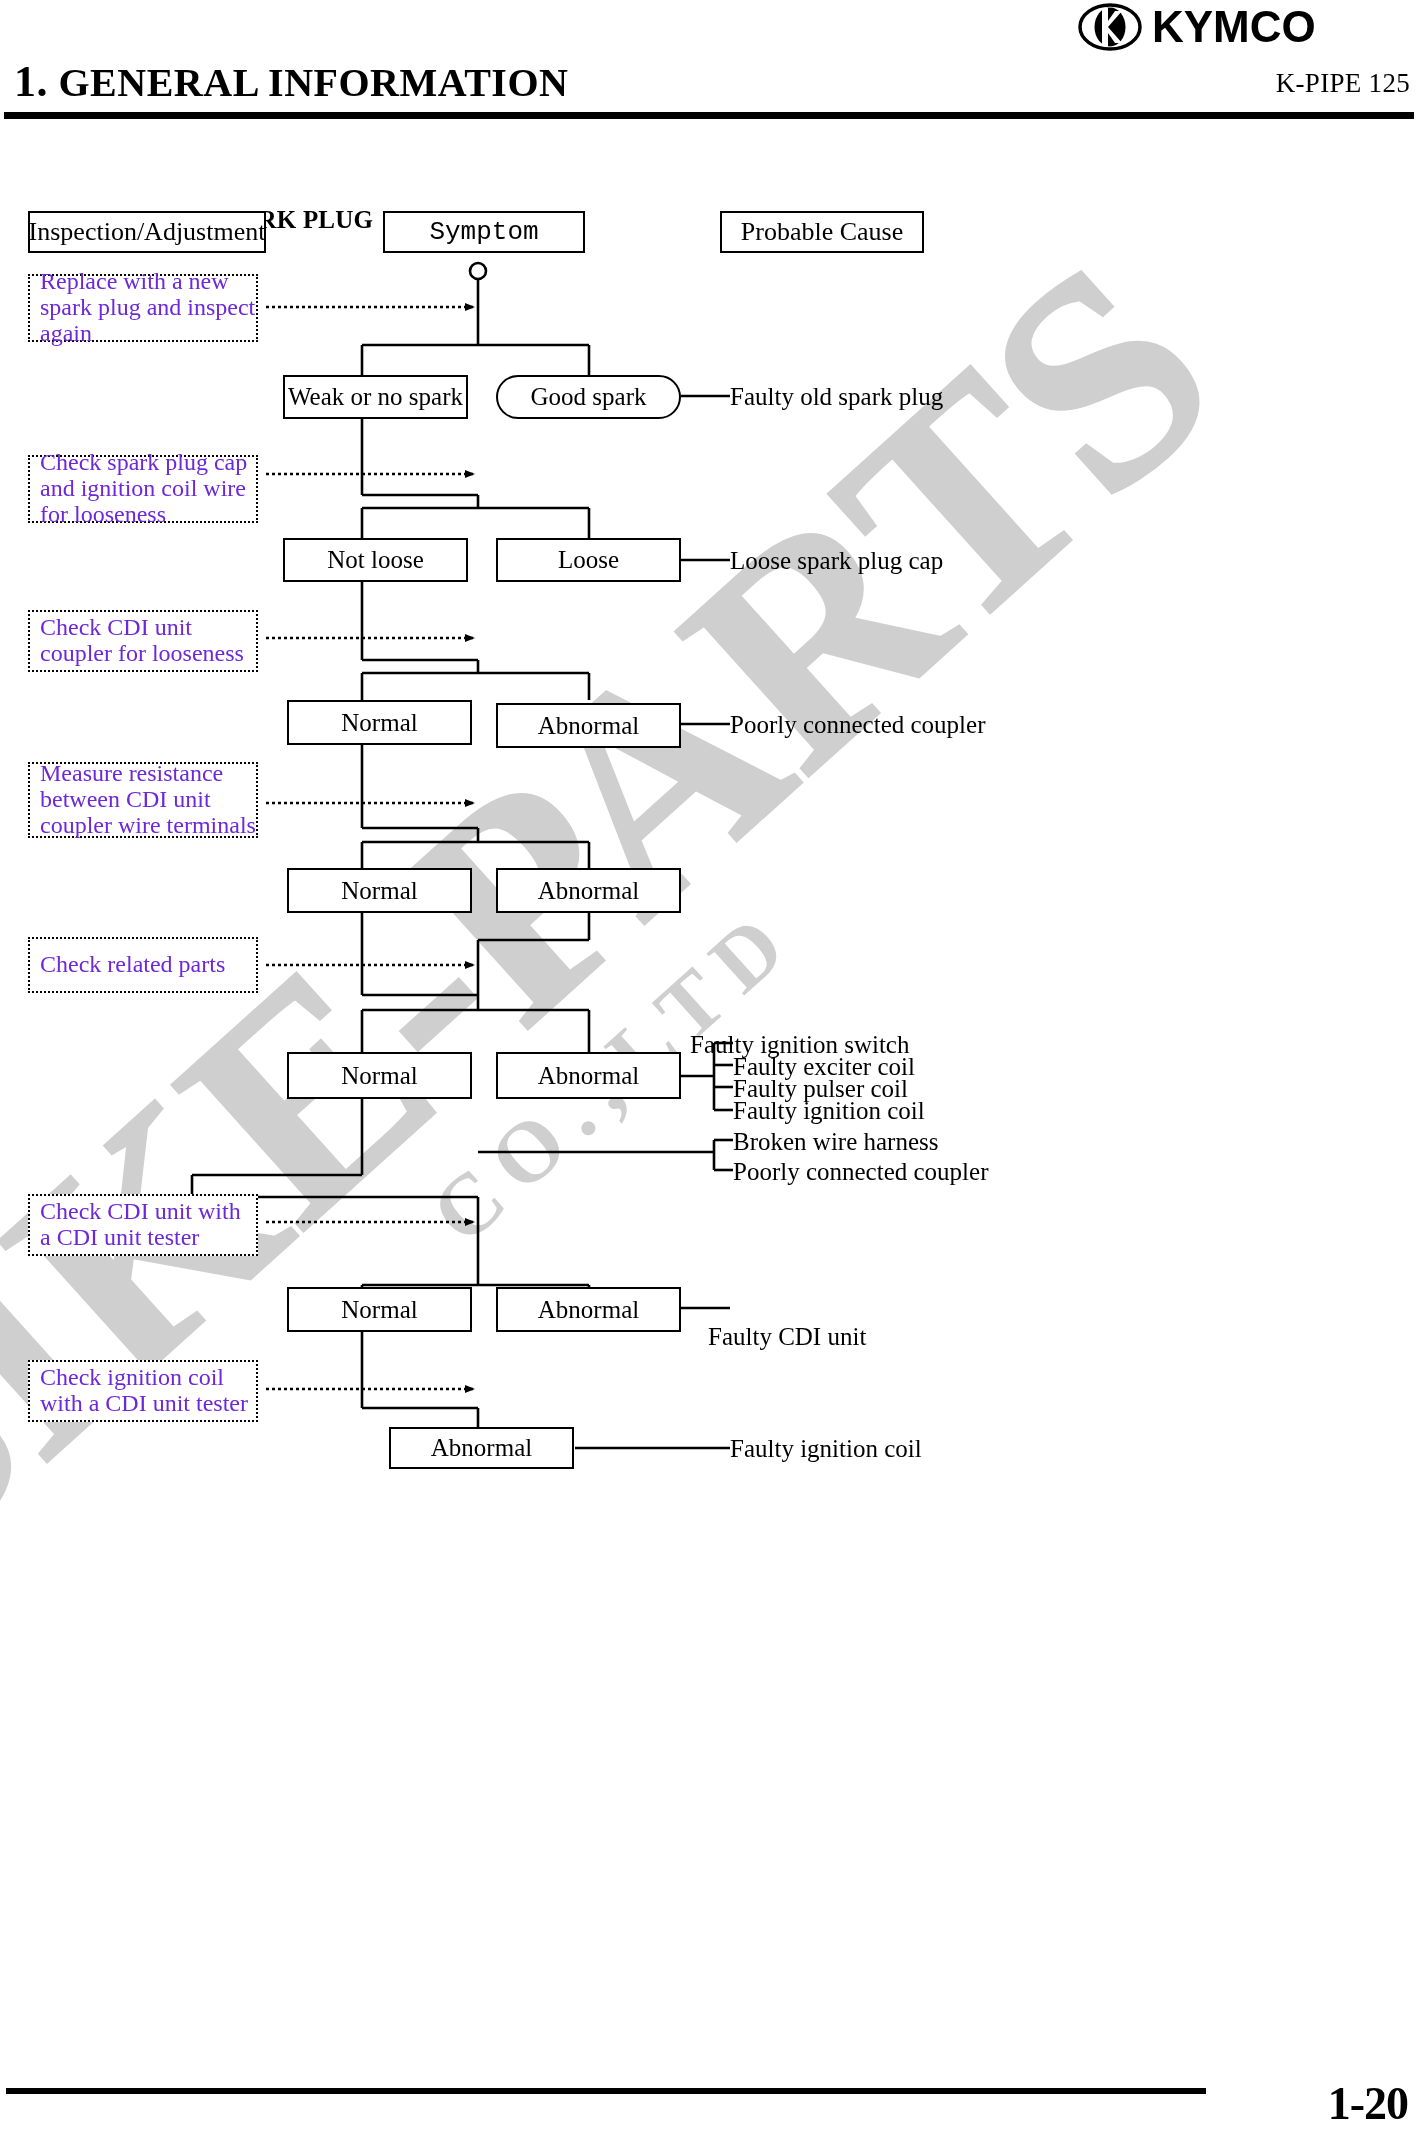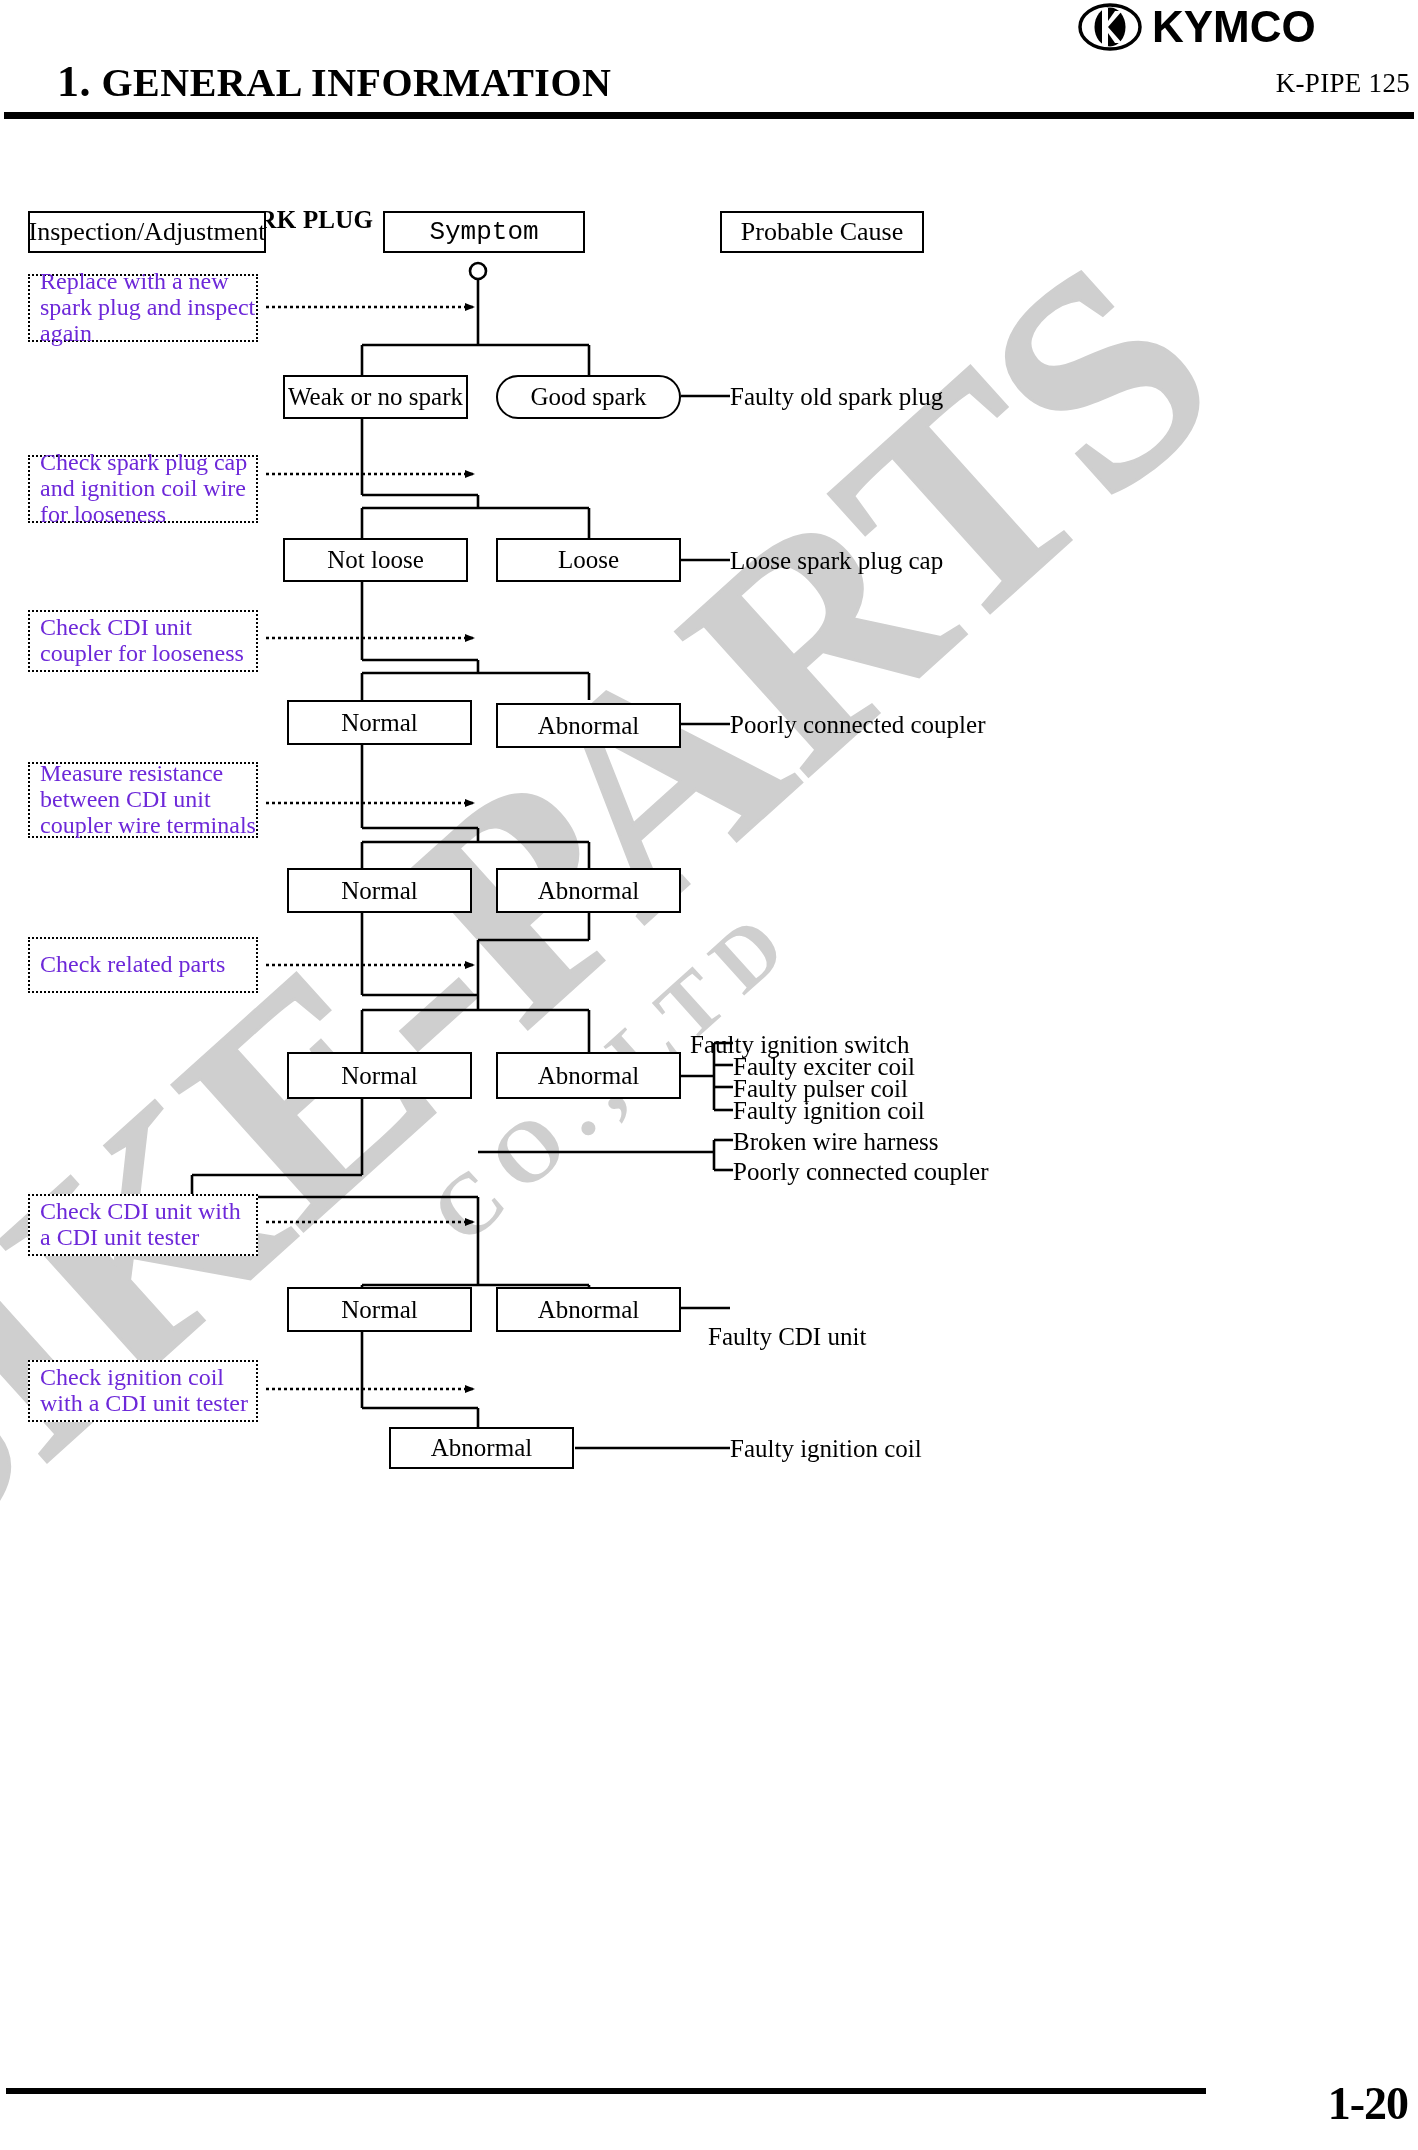--- a/index.html
+++ b/index.html
@@ -44,21 +44,20 @@
     line-height: 1;
   }
   .hdr-chapter {
     position: absolute;
     left: 14px;
     top: 56px;
     font-weight: bold;
     font-size: 40px;
     letter-spacing: 0.5px;
     white-space: nowrap;
-    margin-left: 43px;
   }
   .hdr-chapter .num { font-size: 44px; }
   .hdr-model {
     position: absolute;
     right: 8px;
     top: 68px;
     font-weight: normal;
     font-size: 27px;
     letter-spacing: 0.3px;
   }

